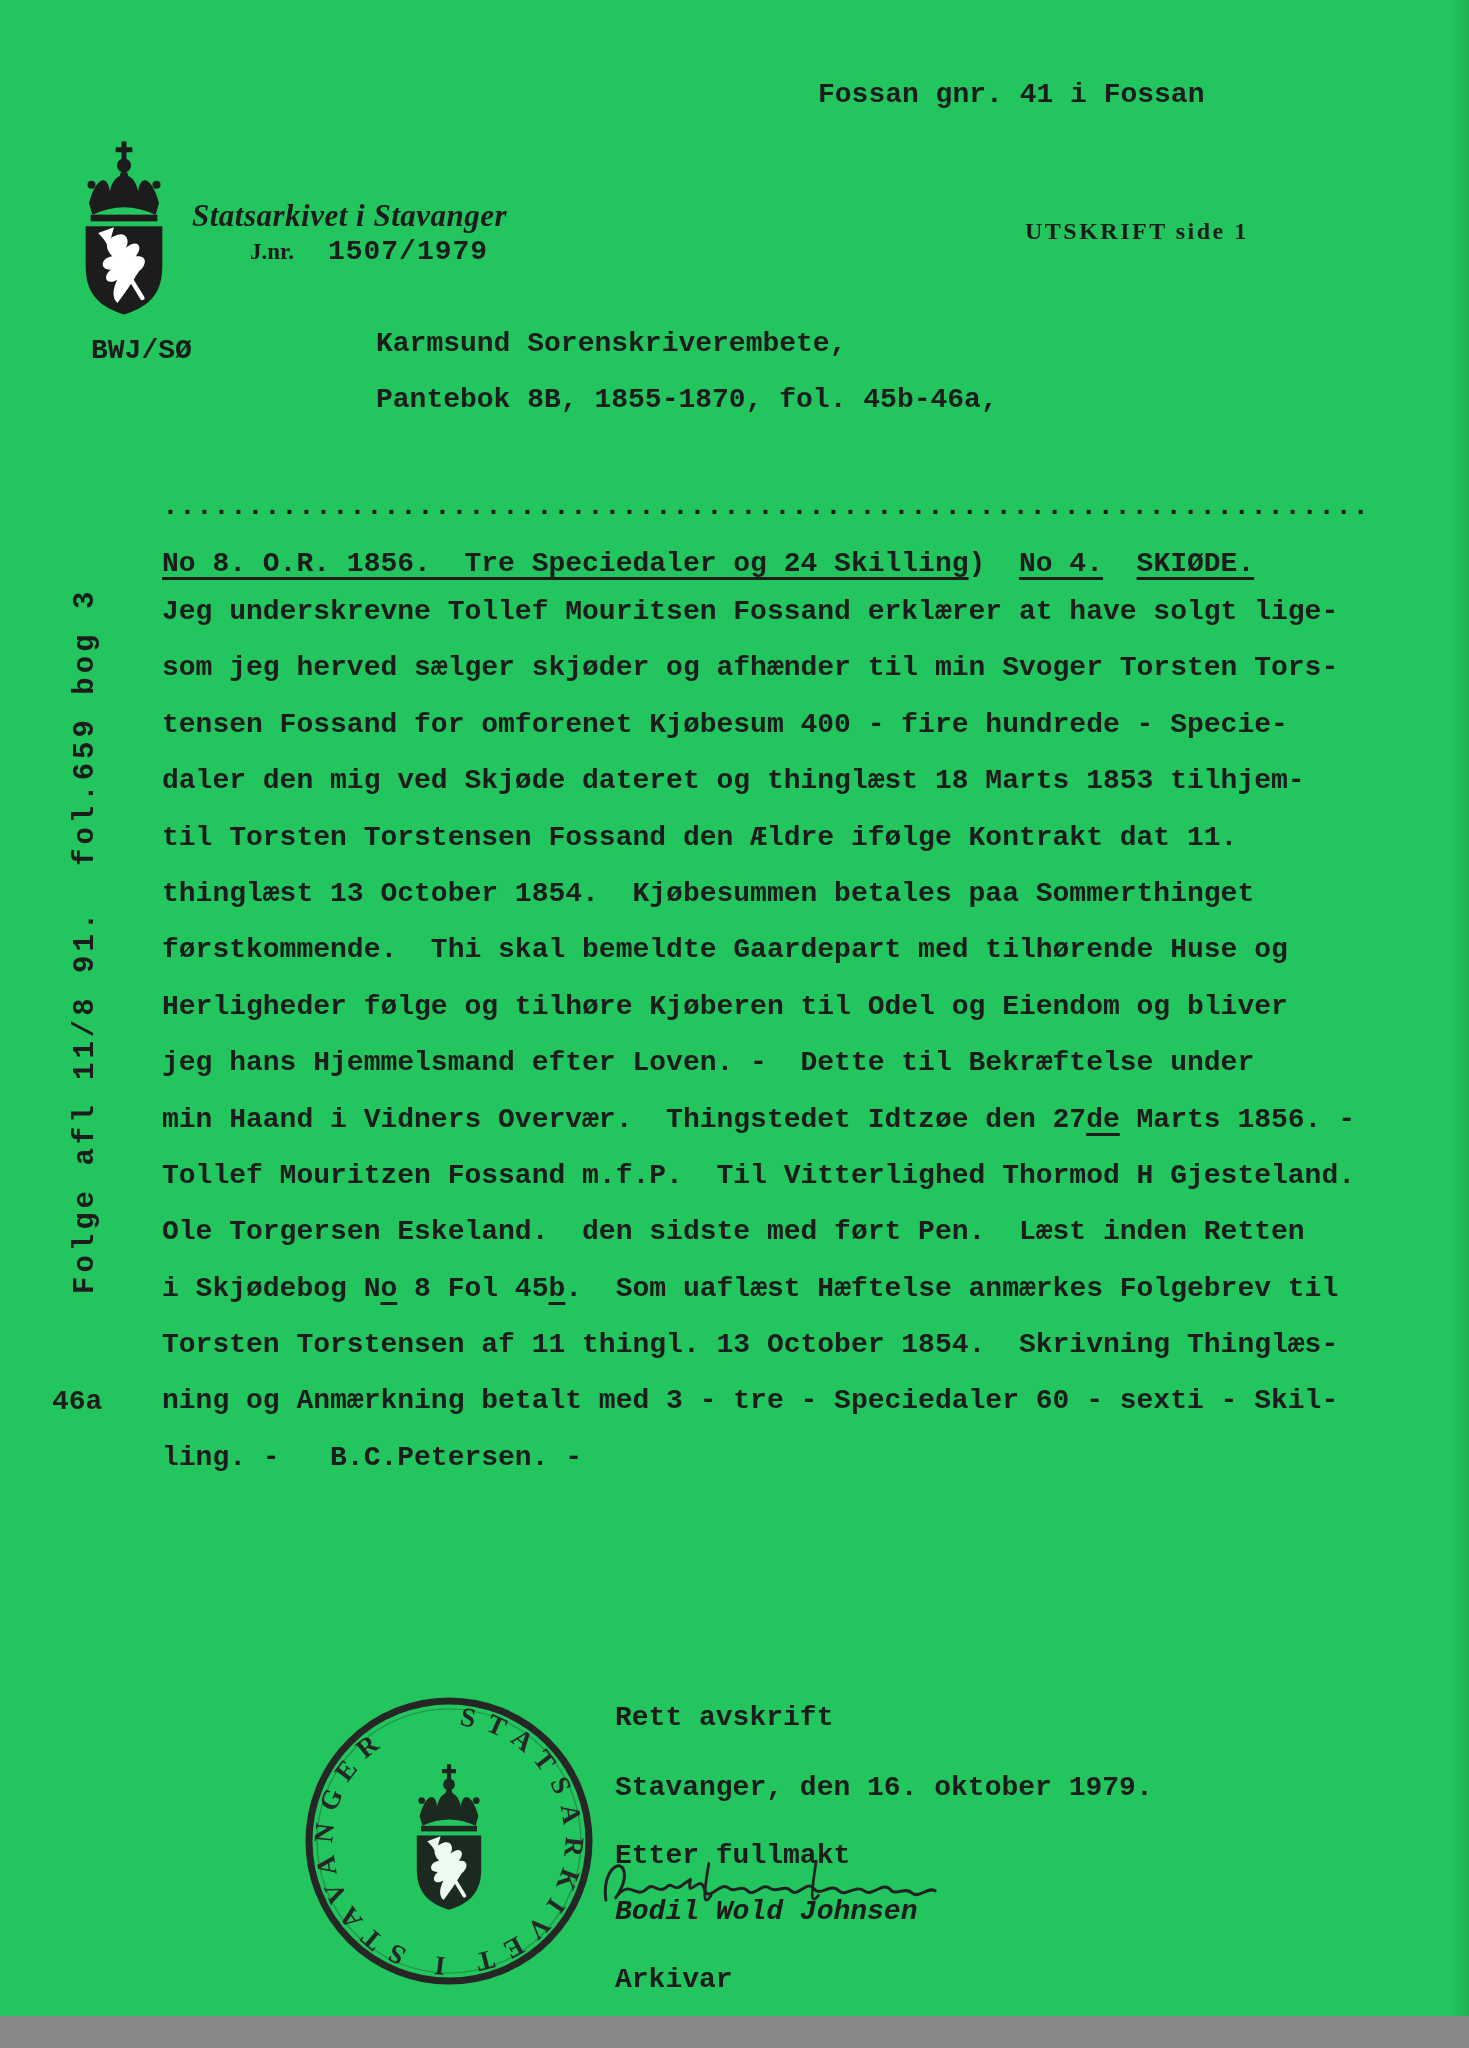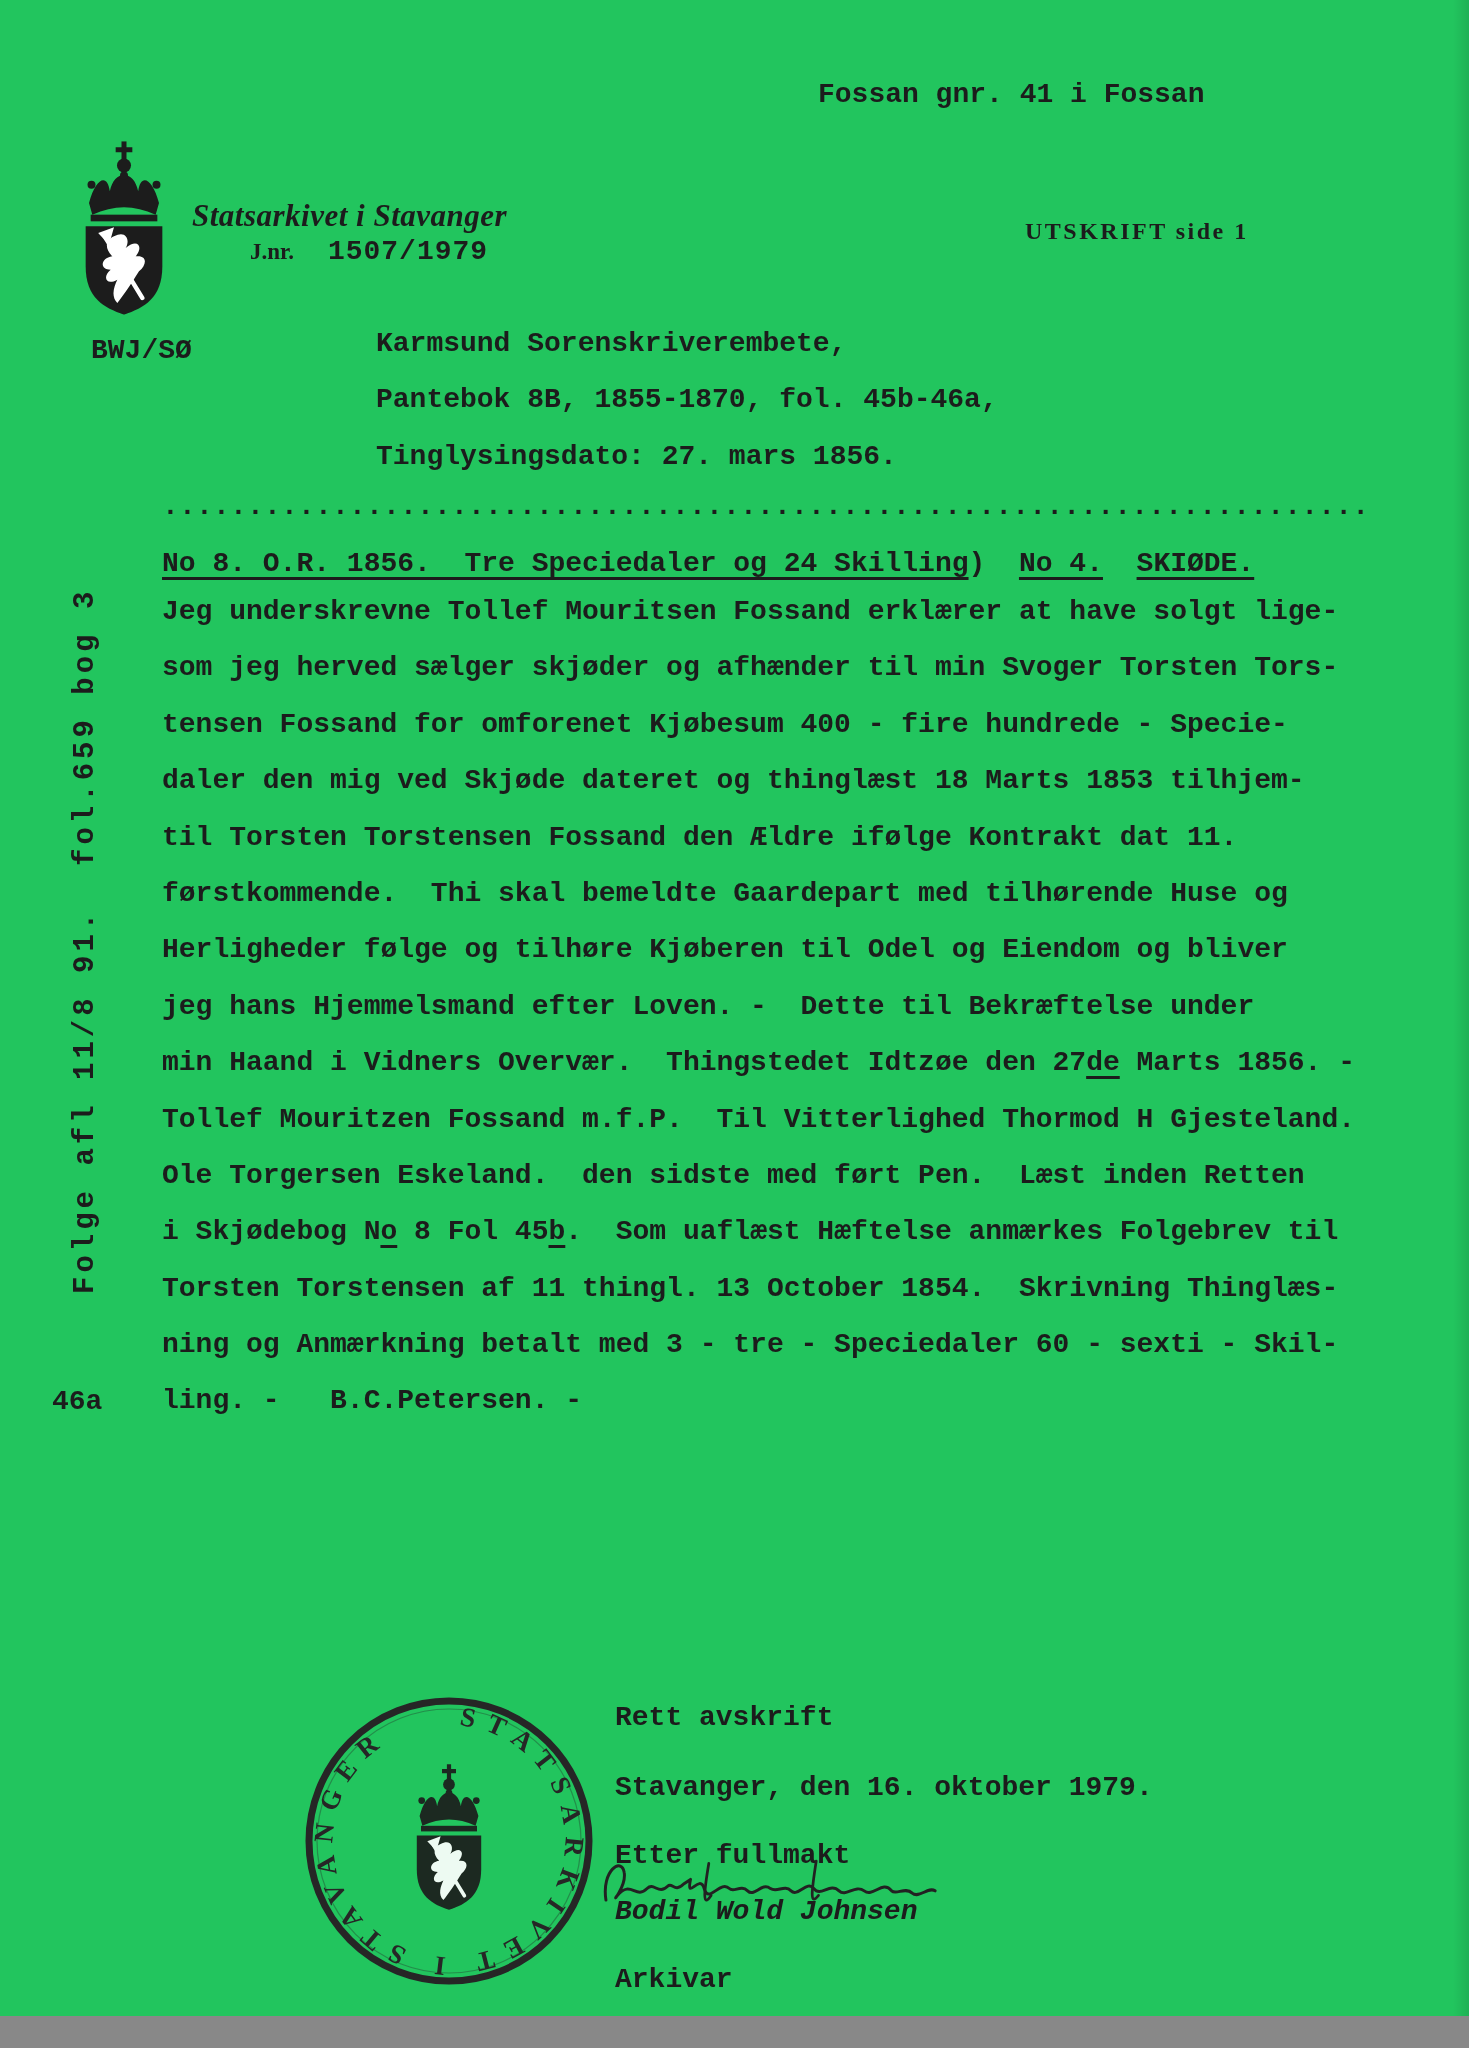--- a/index.html
+++ b/index.html
@@ -88,32 +88,33 @@
   <div class="abs archive-name serif">Statsarkivet i Stavanger</div>
 
   <div class="abs journal-row">
     <span class="serif journal-label">J.nr.</span><span class="tw journal-number">1507/1979</span>
   </div>
 
   <div class="abs transcript serif">UTSKRIFT side 1</div>
 
   <div class="abs typist tw">BWJ/SØ</div>
 
-  <div class="abs source-ref tw"><div class="src-line tw">Karmsund Sorenskriverembete,</div><div class="src-line tw">Pantebok 8B, 1855-1870, fol. 45b-46a,</div><div class="src-line tw">Tinglysingsdato: 27. mars 1856.</div></div>
+  <div class="abs source-ref tw"><div class="src-line tw">Karmsund Sorenskriverembete,</div><div class="src-line tw">Pantebok 8B, 1855-1870, fol. 45b-46a,</div></div>
 
   <div class="abs dots tw">.......................................................................</div>
 
   <div class="abs heading tw"><span class="u">No 8. O.R. 1856.  Tre Speciedaler og 24 Skilling</span><span>)  </span><span class="u">No 4.</span><span>  </span><span class="u">SKIØDE.</span></div>
 
   <div class="abs record-body">
       <div class="record-line tw"><span>Jeg underskrevne Tollef Mouritsen Fossand erklærer at have solgt lige-</span></div>
       <div class="record-line tw"><span>som jeg herved sælger skjøder og afhænder til min Svoger Torsten Tors-</span></div>
       <div class="record-line tw"><span>tensen Fossand for omforenet Kjøbesum 400 - fire hundrede - Specie-</span></div>
       <div class="record-line tw"><span>daler den mig ved Skjøde dateret og thinglæst 18 Marts 1853 tilhjem-</span></div>
       <div class="record-line tw"><span>til Torsten Torstensen Fossand den Ældre ifølge Kontrakt dat 11.</span></div>
+      <div class="record-line tw"><span>thinglæst 13 October 1854.  Kjøbesummen betales paa Sommerthinget</span></div>
       <div class="record-line tw"><span>førstkommende.  Thi skal bemeldte Gaardepart med tilhørende Huse og</span></div>
       <div class="record-line tw"><span>Herligheder følge og tilhøre Kjøberen til Odel og Eiendom og bliver</span></div>
       <div class="record-line tw"><span>jeg hans Hjemmelsmand efter Loven. -  Dette til Bekræftelse under</span></div>
       <div class="record-line tw"><span>min Haand i Vidners Overvær.  Thingstedet Idtzøe den 27</span><span class="u">de</span><span> Marts 1856. -</span></div>
       <div class="record-line tw"><span>Tollef Mouritzen Fossand m.f.P.  Til Vitterlighed Thormod H Gjesteland.</span></div>
       <div class="record-line tw"><span>Ole Torgersen Eskeland.  den sidste med ført Pen.  Læst inden Retten</span></div>
       <div class="record-line tw"><span>i Skjødebog N</span><span class="u">o</span><span> 8 Fol 45</span><span class="u">b</span><span>.  Som uaflæst Hæftelse anmærkes Folgebrev til</span></div>
       <div class="record-line tw"><span>Torsten Torstensen af 11 thingl. 13 October 1854.  Skrivning Thinglæs-</span></div>
       <div class="record-line tw"><span>ning og Anmærkning betalt med 3 - tre - Speciedaler 60 - sexti - Skil-</span></div>
       <div class="record-line tw"><span>ling. -   B.C.Petersen. -</span></div>

